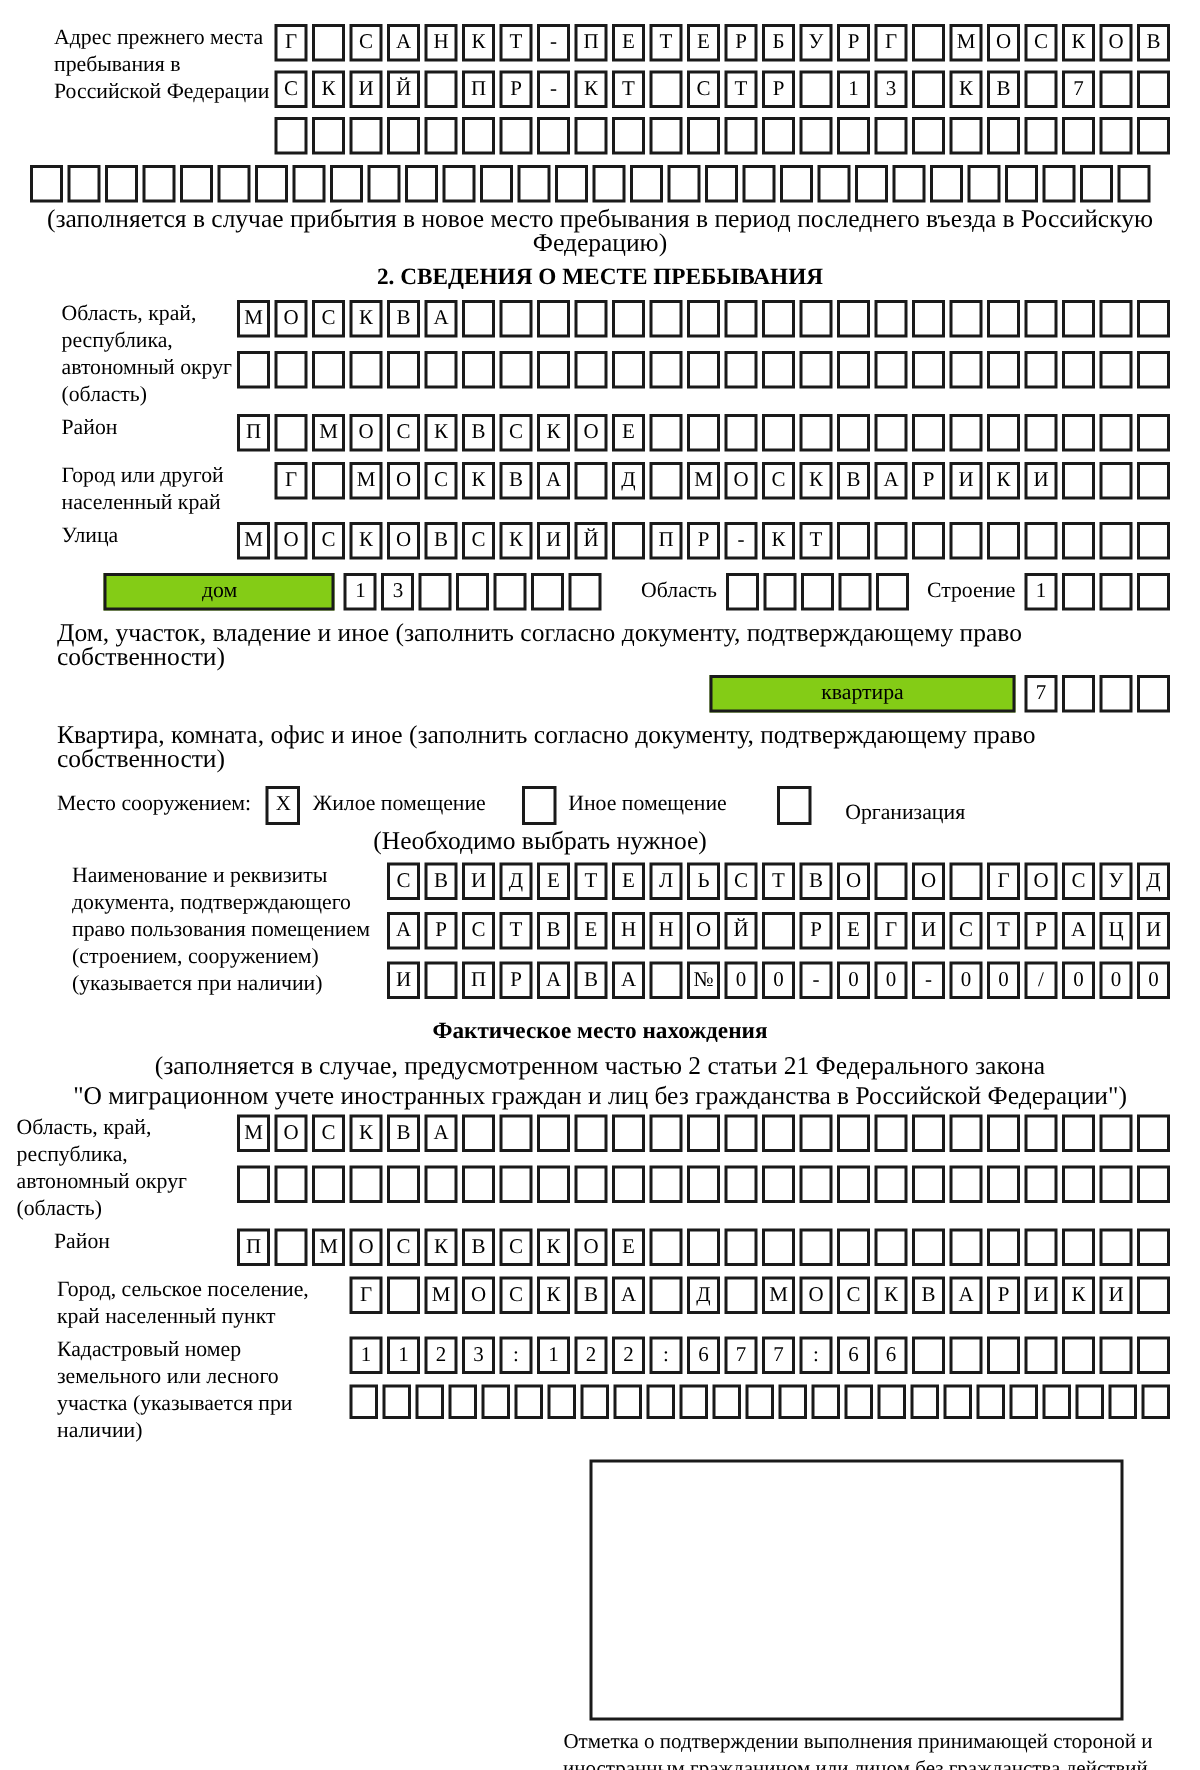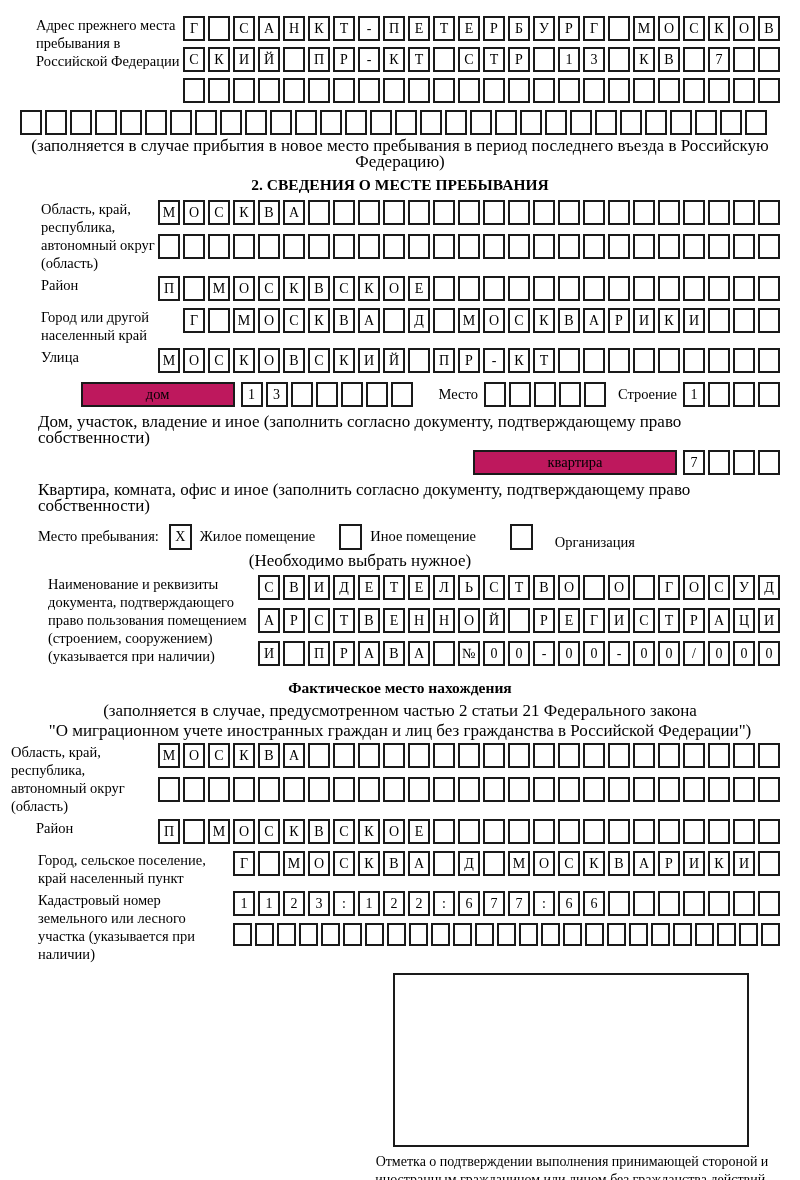--- a/index.html
+++ b/index.html
@@ -27,21 +27,21 @@
   .stack{display:flex;flex-direction:column;gap:6px;}
 
   .caption{font-size:17px;line-height:16px;margin:2px 0 4px 0;}
   .caption.center{text-align:center;}
   .caption.indent{padding-left:18px;}
   .sec-title{font-weight:bold;font-size:15.5px;text-align:center;margin:6px 0 6px 0;}
 
   
   .named-box{
     flex:none;height:21px;border:2px solid #1a1a1a;display:flex;align-items:center;
-    justify-content:center;font-size:14.5px;background:#be185d;
+    justify-content:center;font-size:14.5px;background:#84cc16;
   }
   .house-box{width:150px;margin-left:14px;margin-right:6px;}
   .apt-box{width:200px;margin-left:14px;margin-right:6px;}
   .inline-lbl{font-size:14.5px;line-height:25px;flex:none;}
 
   
   .stay-row{display:flex;align-items:center;padding-left:18px;margin:8px 0 2px 0;}
   .cbx{
     flex:none;width:19px;height:22px;border:2px solid #1a1a1a;display:flex;
     align-items:center;justify-content:center;font-size:14px;background:#fff;
@@ -338,21 +338,21 @@
     <div class="named-box house-box">дом</div>
     <div class="cells">
         <span class="cell">1</span>
         <span class="cell">3</span>
         <span class="cell"></span>
         <span class="cell"></span>
         <span class="cell"></span>
         <span class="cell"></span>
         <span class="cell"></span>
       </div>
-    <div class="inline-lbl" style="margin:0 6px 0 26px;">Место</div>
+    <div class="inline-lbl" style="margin:0 6px 0 26px;">Область</div>
     <div class="cells">
         <span class="cell"></span>
         <span class="cell"></span>
         <span class="cell"></span>
         <span class="cell"></span>
         <span class="cell"></span>
       </div>
     <div class="inline-lbl" style="margin:0 6px 0 12px;">Строение</div>
     <div class="cells">
         <span class="cell">1</span>
@@ -368,21 +368,21 @@
     <div class="cells">
         <span class="cell">7</span>
         <span class="cell"></span>
         <span class="cell"></span>
         <span class="cell"></span>
       </div>
   </div>
   <div class="caption indent">Квартира, комната, офис и иное (заполнить согласно документу, подтверждающему право собственности)</div>
 
   <div class="stay-row">
-    <span class="stay-title">Место пребывания:</span>
+    <span class="stay-title">Место сооружением:</span>
     <span class="cbx">X</span>
     <span class="lbl">Жилое помещение</span>
     <span class="cbx" style="margin-left:14px;"></span>
     <span class="lbl">Иное помещение</span>
     <span class="cbx" style="margin-left:24px;"></span>
     <span class="lbl" style="margin-left:22px;margin-top:12px;">Организация</span>
   </div>
   <div class="caption" style="text-align:center;width:480px;margin-left:100px;">(Необходимо выбрать нужное)</div>
 
   <div class="frow" style="margin-top:6px;">

